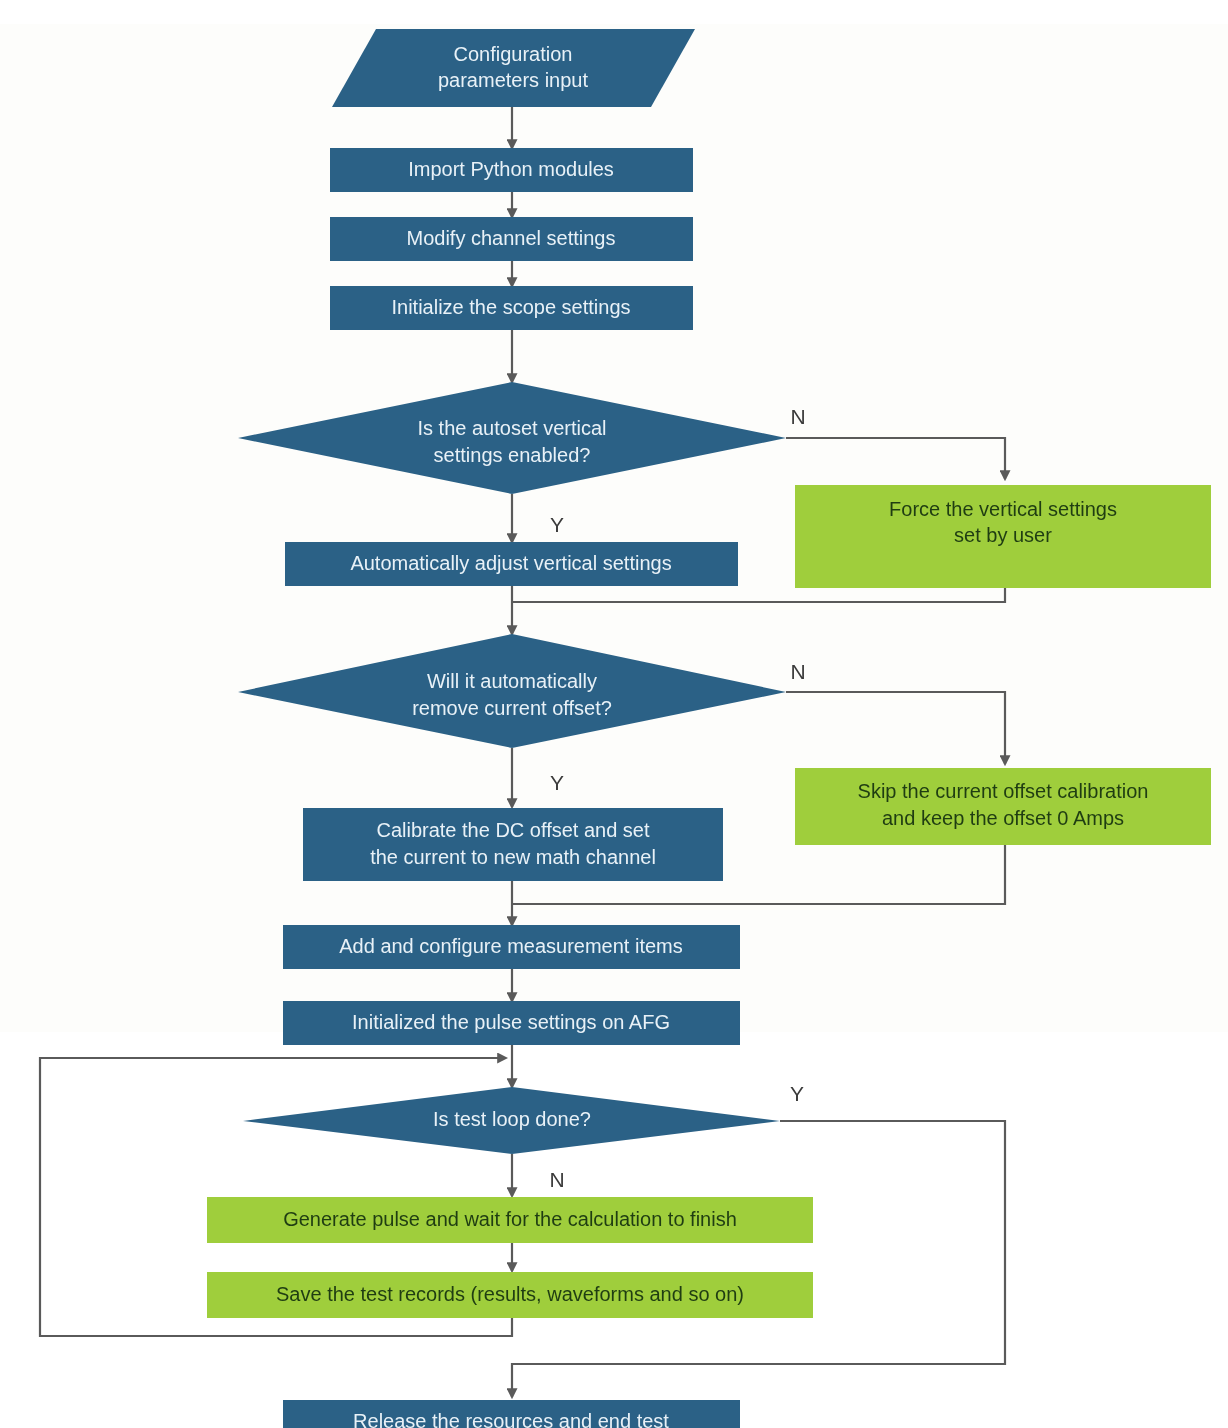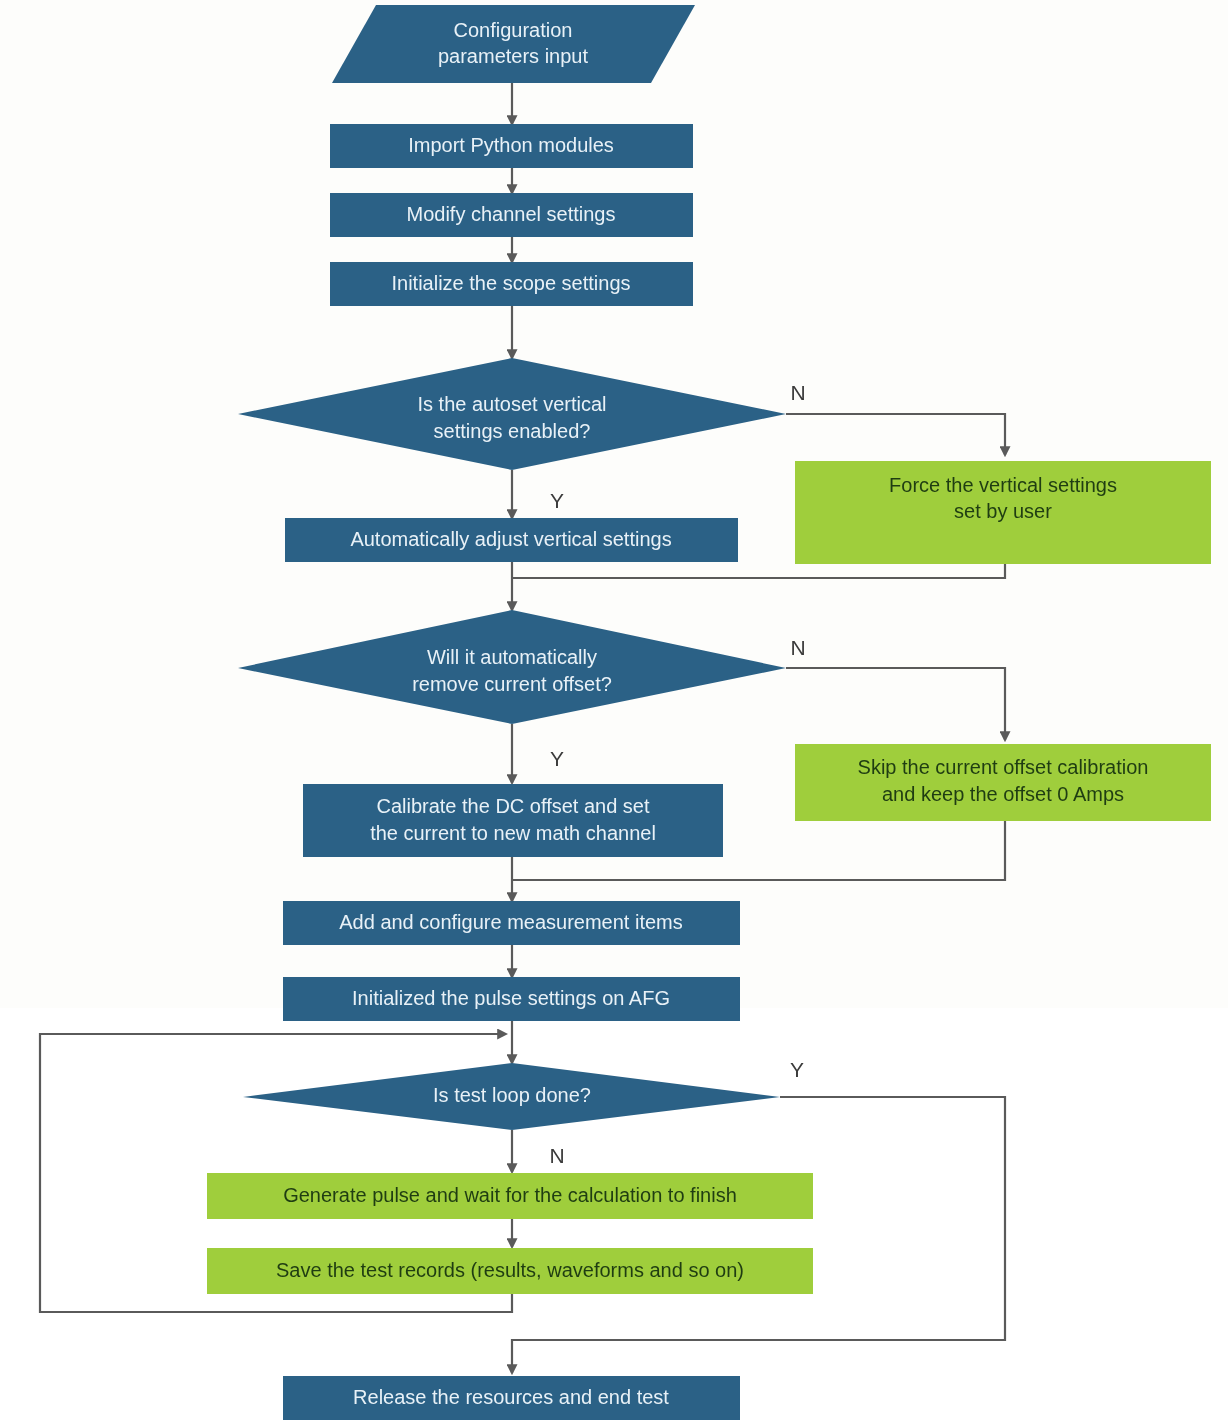--- a/index.html
+++ b/index.html
@@ -11,20 +11,21 @@
     width: 1228px;
     height: 1428px;
     font-family: "Liberation Sans", sans-serif;
     overflow: hidden;
   }
   #flow-root {
     position: relative;
     width: 1228px;
     height: 1008px;
     background: #fdfdfb;
+    margin-top: 24px;
   }
   svg#flowchart {
     display: block;
     width: 1228px;
     height: 1428px;
   }
   .node-text {
     font-family: "Liberation Sans", sans-serif;
     font-size: 20px;
     text-anchor: middle;

